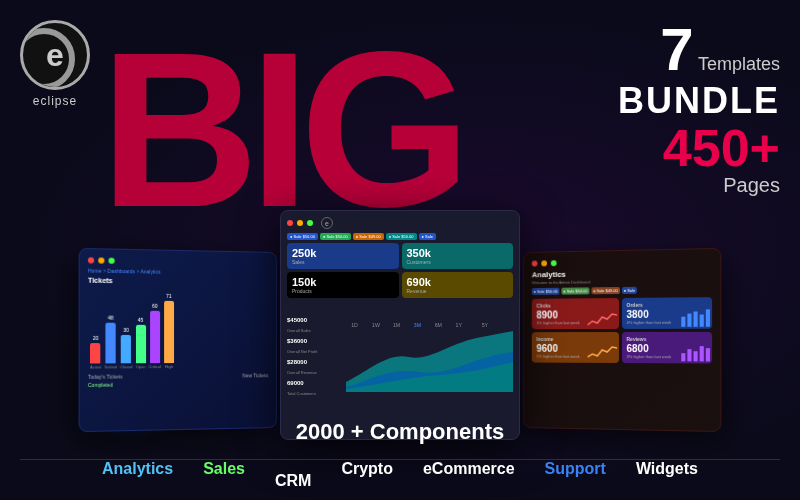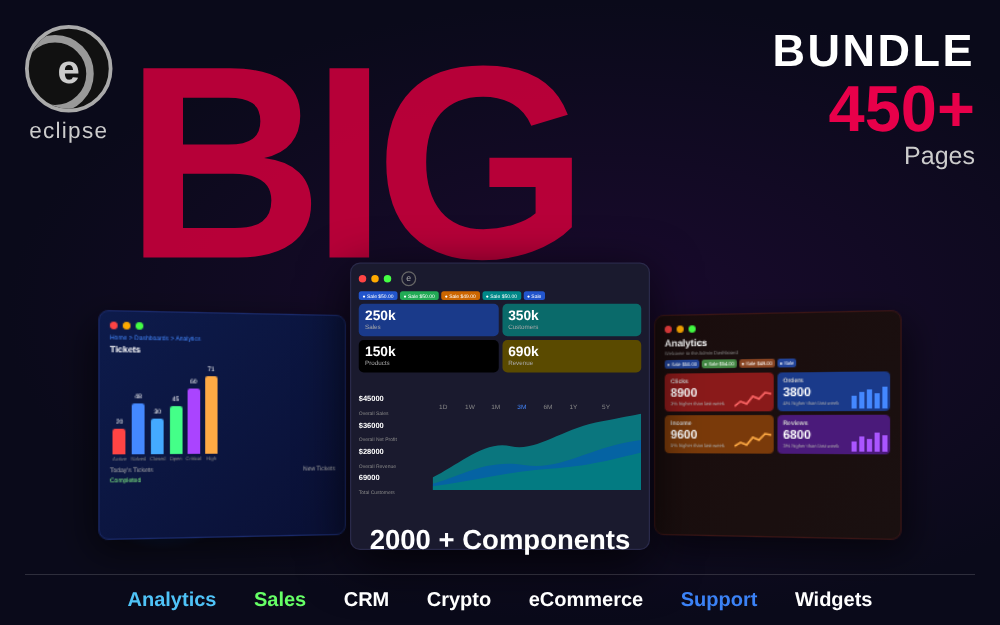--- a/index.html
+++ b/index.html
@@ -66,21 +66,21 @@
       top: 5px;
     }
     .logo-e {
       font-size: 32px;
       font-weight: bold;
       color: #ccc;
       z-index: 2;
     }
     .logo-name {
       color: #ccc;
-      font-size: 18px;
+      font-size: 12px;
       margin-top: 4px;
       letter-spacing: 1px;
     }
 
     
     .bundle-info {
       position: absolute;
       top: 20px;
       right: 20px;
       z-index: 10;
@@ -245,21 +245,21 @@
       gap: 30px;
       z-index: 10;
     }
     .nav-item {
       font-size: 16px;
       font-weight: 600;
       cursor: pointer;
     }
     .nav-analytics { color: #4fc3f7; }
     .nav-sales { color: #66ff66; }
-    .nav-crm { color: #ffffff; }
+    .nav-crm { color: #ffffff; margin-top: 12px; }
     .nav-crypto { color: #ffffff; }
     .nav-ecommerce { color: #ffffff; text-align: right; }
     .nav-support { color: #3b82f6; }
     .nav-widgets { color: #ffffff; }
 
     
     .glow-purple {
       position: absolute;
       bottom: 80px;
       right: 100px;
@@ -365,20 +365,24 @@
 <div class="logo-area">
   <div class="logo-circle">
     <span class="logo-e">e</span>
   </div>
   <span class="logo-name">eclipse</span>
 </div>
 
 <div class="big-text">BIG</div>
 
 <div class="bundle-info">
+  <div>
+    <span class="bundle-seven">7</span>
+    <span class="bundle-templates">Templates</span>
+  </div>
   <div class="bundle-word">BUNDLE</div>
   <div class="bundle-pages-num">450+</div>
   <div class="bundle-pages-label">Pages</div>
 </div>
 
 <div class="screenshots">
 
   <div class="dash-left">
 
     <div class="mini-nav">

